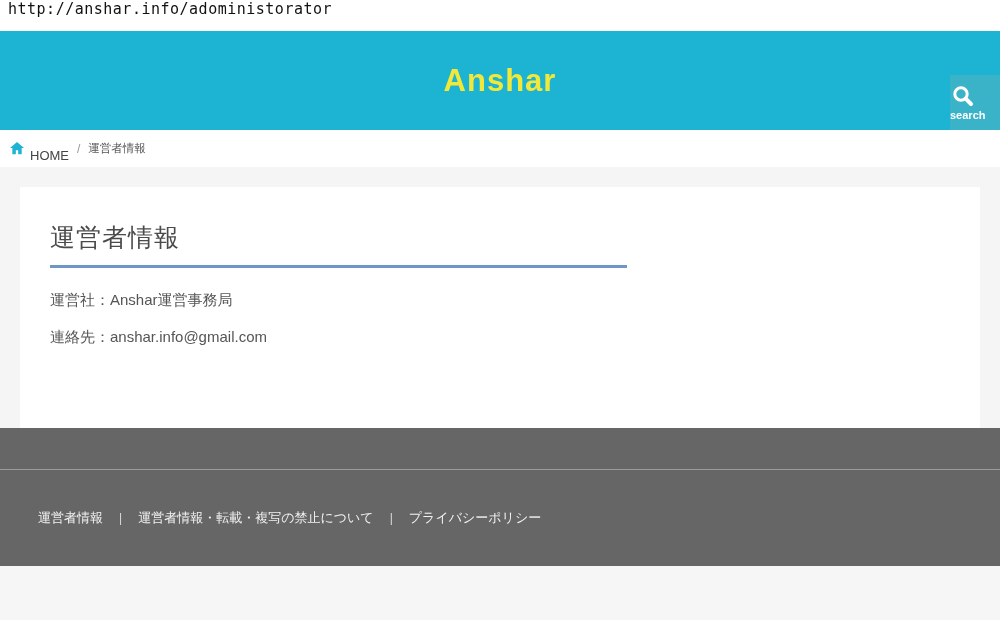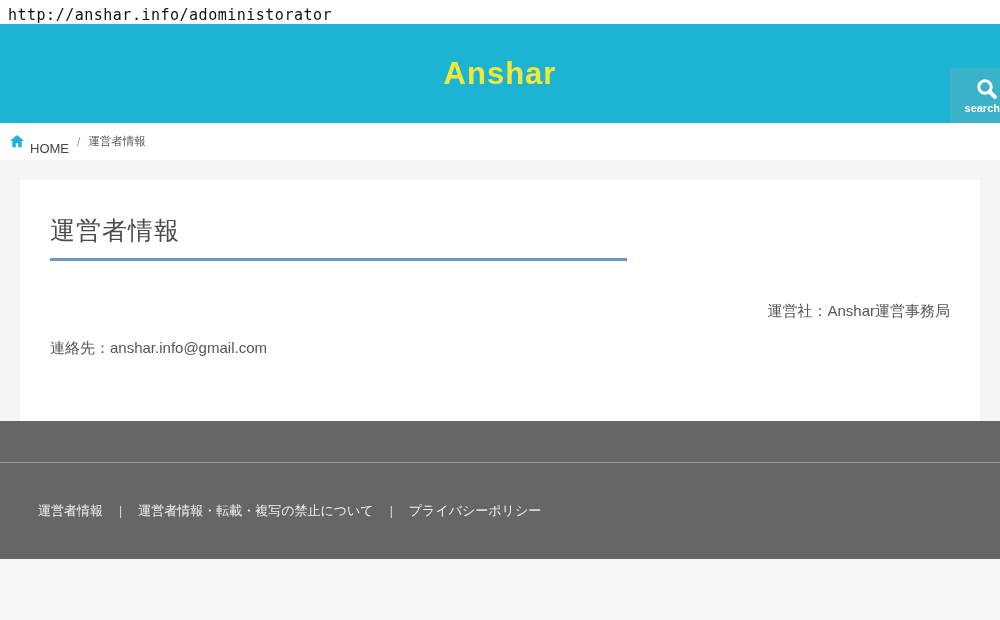--- a/index.html
+++ b/index.html
@@ -1,47 +1,47 @@
 <!DOCTYPE html>
 <html><head>
 <meta charset="utf-8">
 <style>
   * { margin:0; padding:0; box-sizing:border-box; }
   html,body { width:1000px; height:620px; }
   body { font-family:"Liberation Sans","DejaVu Sans",sans-serif; background:#ffffff; overflow:hidden; }
 
   
-  .url-bar { height:24px; background:#ffffff; display:flex; align-items:flex-end; padding-left:8px; }
+  .url-bar { height:31px; background:#ffffff; display:flex; align-items:flex-start; padding-left:8px; }
   .url-text { font-family:"DejaVu Sans Mono",monospace; font-size:15px; color:#111; letter-spacing:0.5px; }
 
   
   .site-header { position:relative; height:99px; background:#1db3d2; }
   .logo { position:absolute; top:32px; left:0; width:100%; text-align:center;
           font-size:31px; font-weight:bold; color:#f2e83a; letter-spacing:1px; cursor:pointer; }
   .search-btn { position:absolute; right:0; bottom:0; width:50px; height:55px;
-                background:#3ab3c9; display:flex; flex-direction:column; align-items:flex-end;
+                background:#3ab3c9; display:flex; flex-direction:column; align-items:flex-start;
                 justify-content:center; cursor:pointer; }
   .search-btn svg { display:block; }
   .search-label { font-size:11px; font-weight:bold; color:#ffffff; margin-top:1px; }
 
   
   .breadcrumb-bar { height:37px; background:#ffffff; display:flex; align-items:center; padding-left:10px; }
   .breadcrumb { display:flex; align-items:center; gap:6px; }
   .home-icon { display:inline-flex; }
   .bc-home { font-size:13px; color:#454545; cursor:pointer;margin-top:14px; }
   .bc-sep { font-size:12px; color:#999; margin:0 2px; }
   .bc-current { font-size:11.5px; color:#555; }
 
   
   .content-bg { height:261px; background:#f5f5f5; }
   .card { width:960px; height:241px; margin:0 auto; position:relative; top:20px; background:#ffffff; padding:34px 30px 0 30px; }
   .page-title { font-size:25px; font-weight:normal; color:#4b4b4b; letter-spacing:1px;
                 width:577px; padding-bottom:11px; border-bottom:3px solid #7096c8; }
   .info-line { font-size:15px; color:#555; }
-  .info-line.first { margin-top:41px;text-align:right; }
+  .info-line.first { margin-top:23px; }
   .info-line.second { margin-top:18px; }
 
   
   .site-footer { height:138px; background:#666666; color:#fff; }
   .footer-top { height:41px; }
   .footer-main { height:96px; border-top:1px solid rgba(255,255,255,0.35);
                  display:flex; align-items:center; justify-content:space-between; padding:0 42px 0 38px; }
   .footer-links { display:flex; align-items:center; }
   .footer-link { font-size:13px; color:#f2f2f2; cursor:pointer; }
   .footer-link-sep { font-size:12px; color:#dcdcdc; margin:0 16px; }

